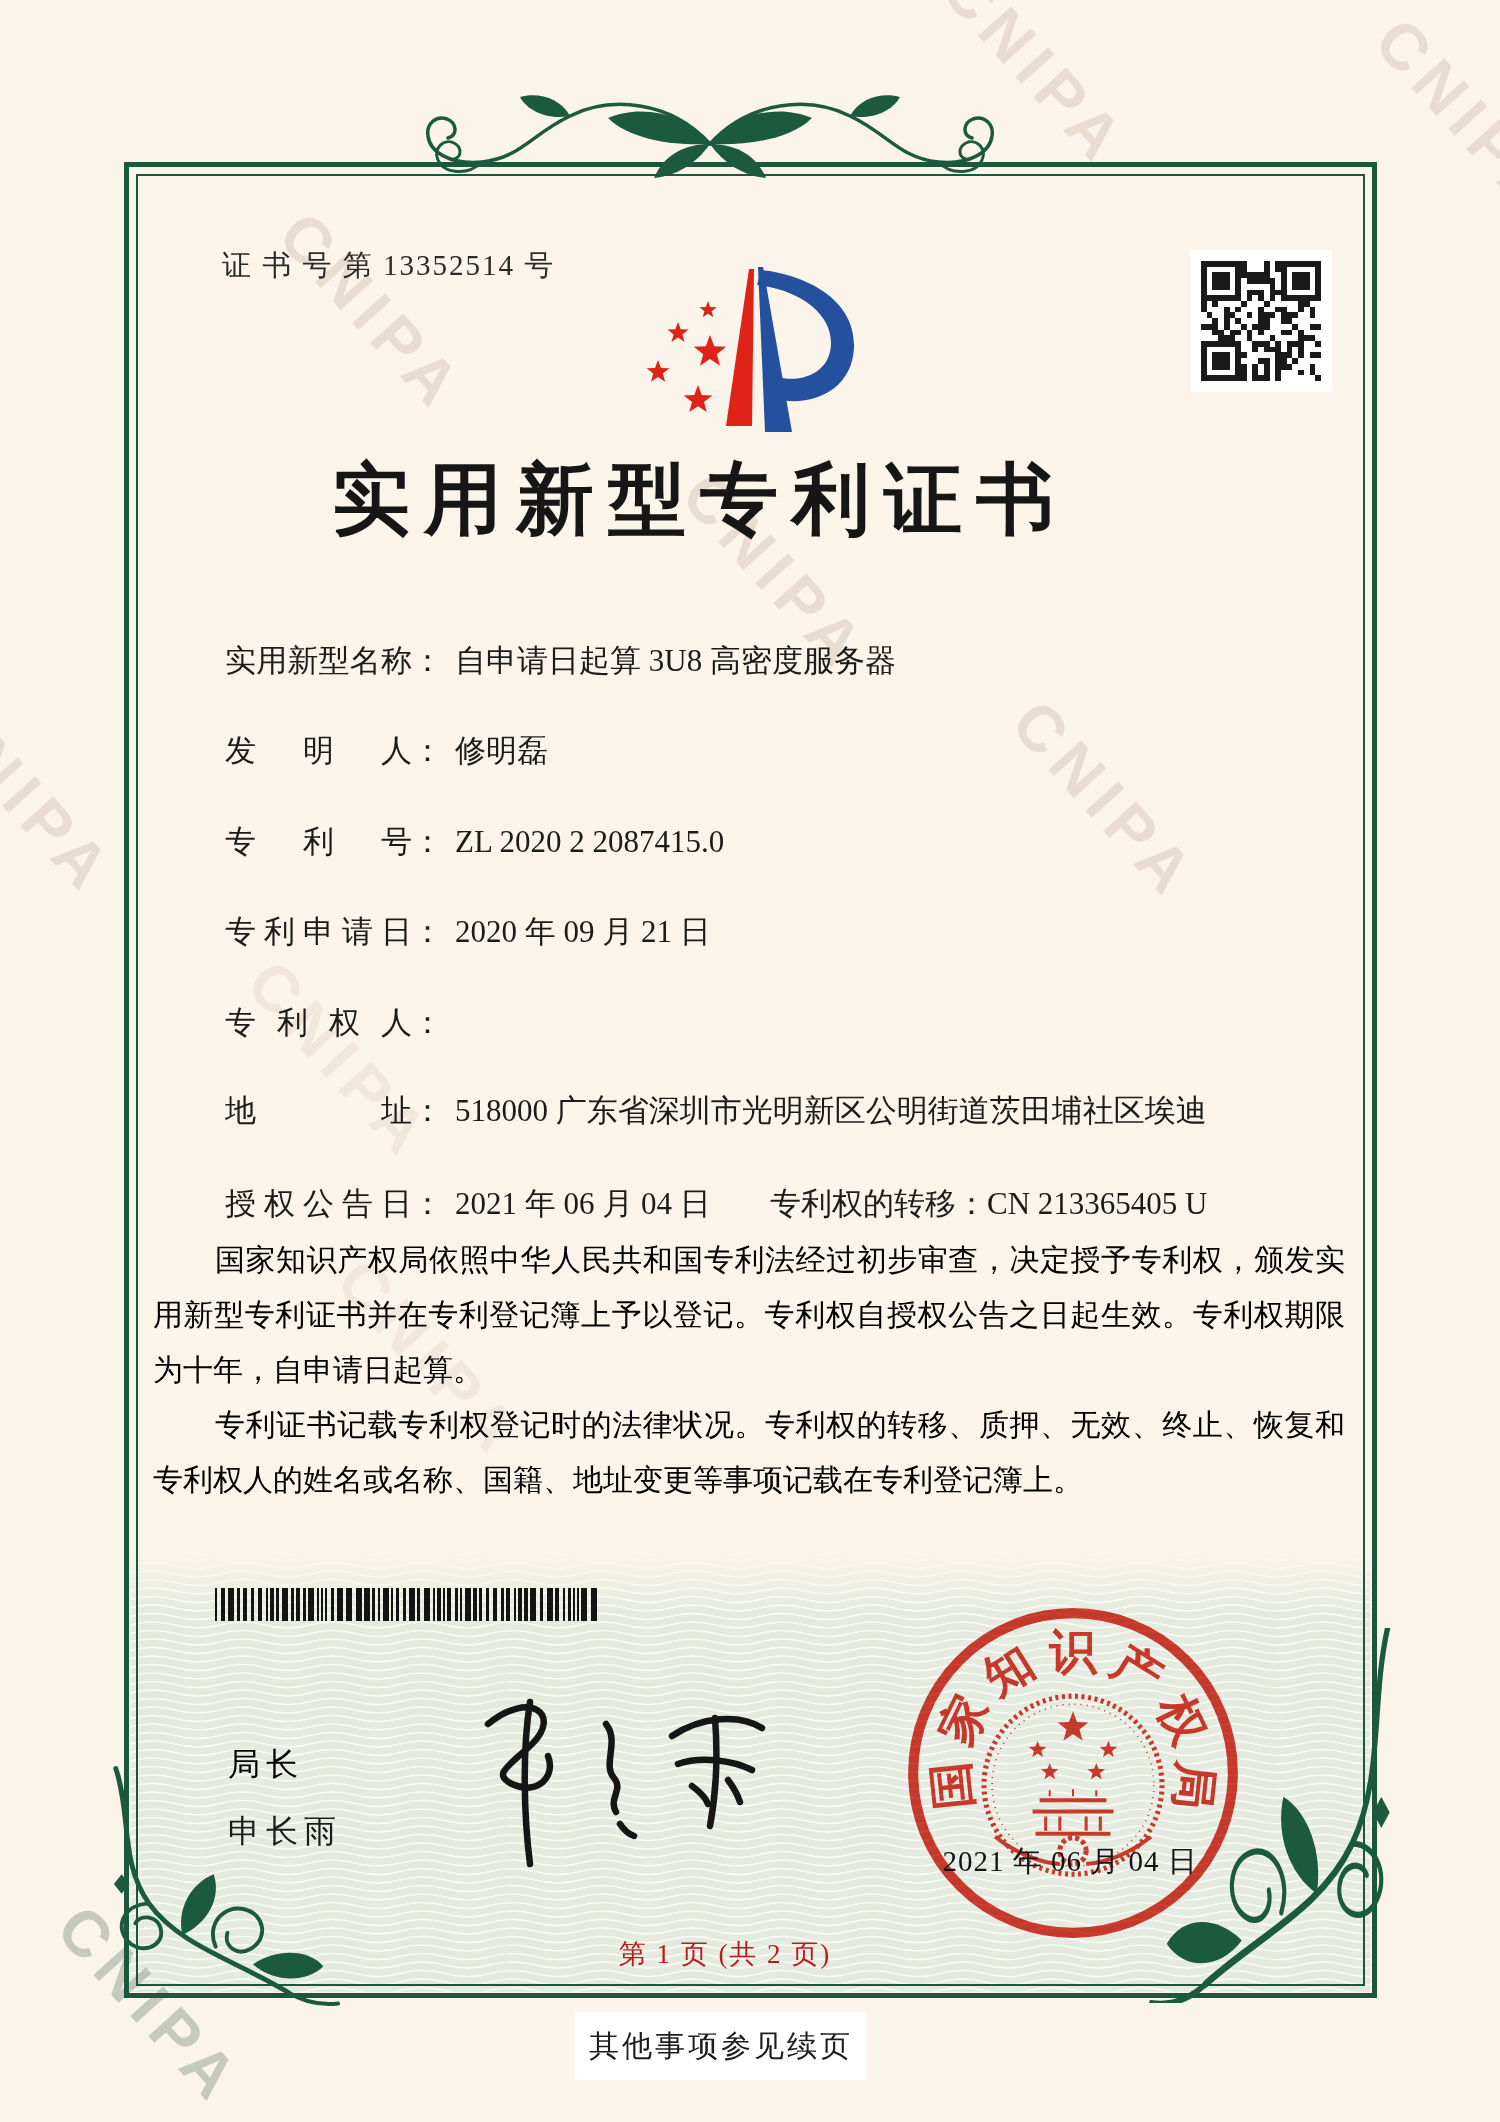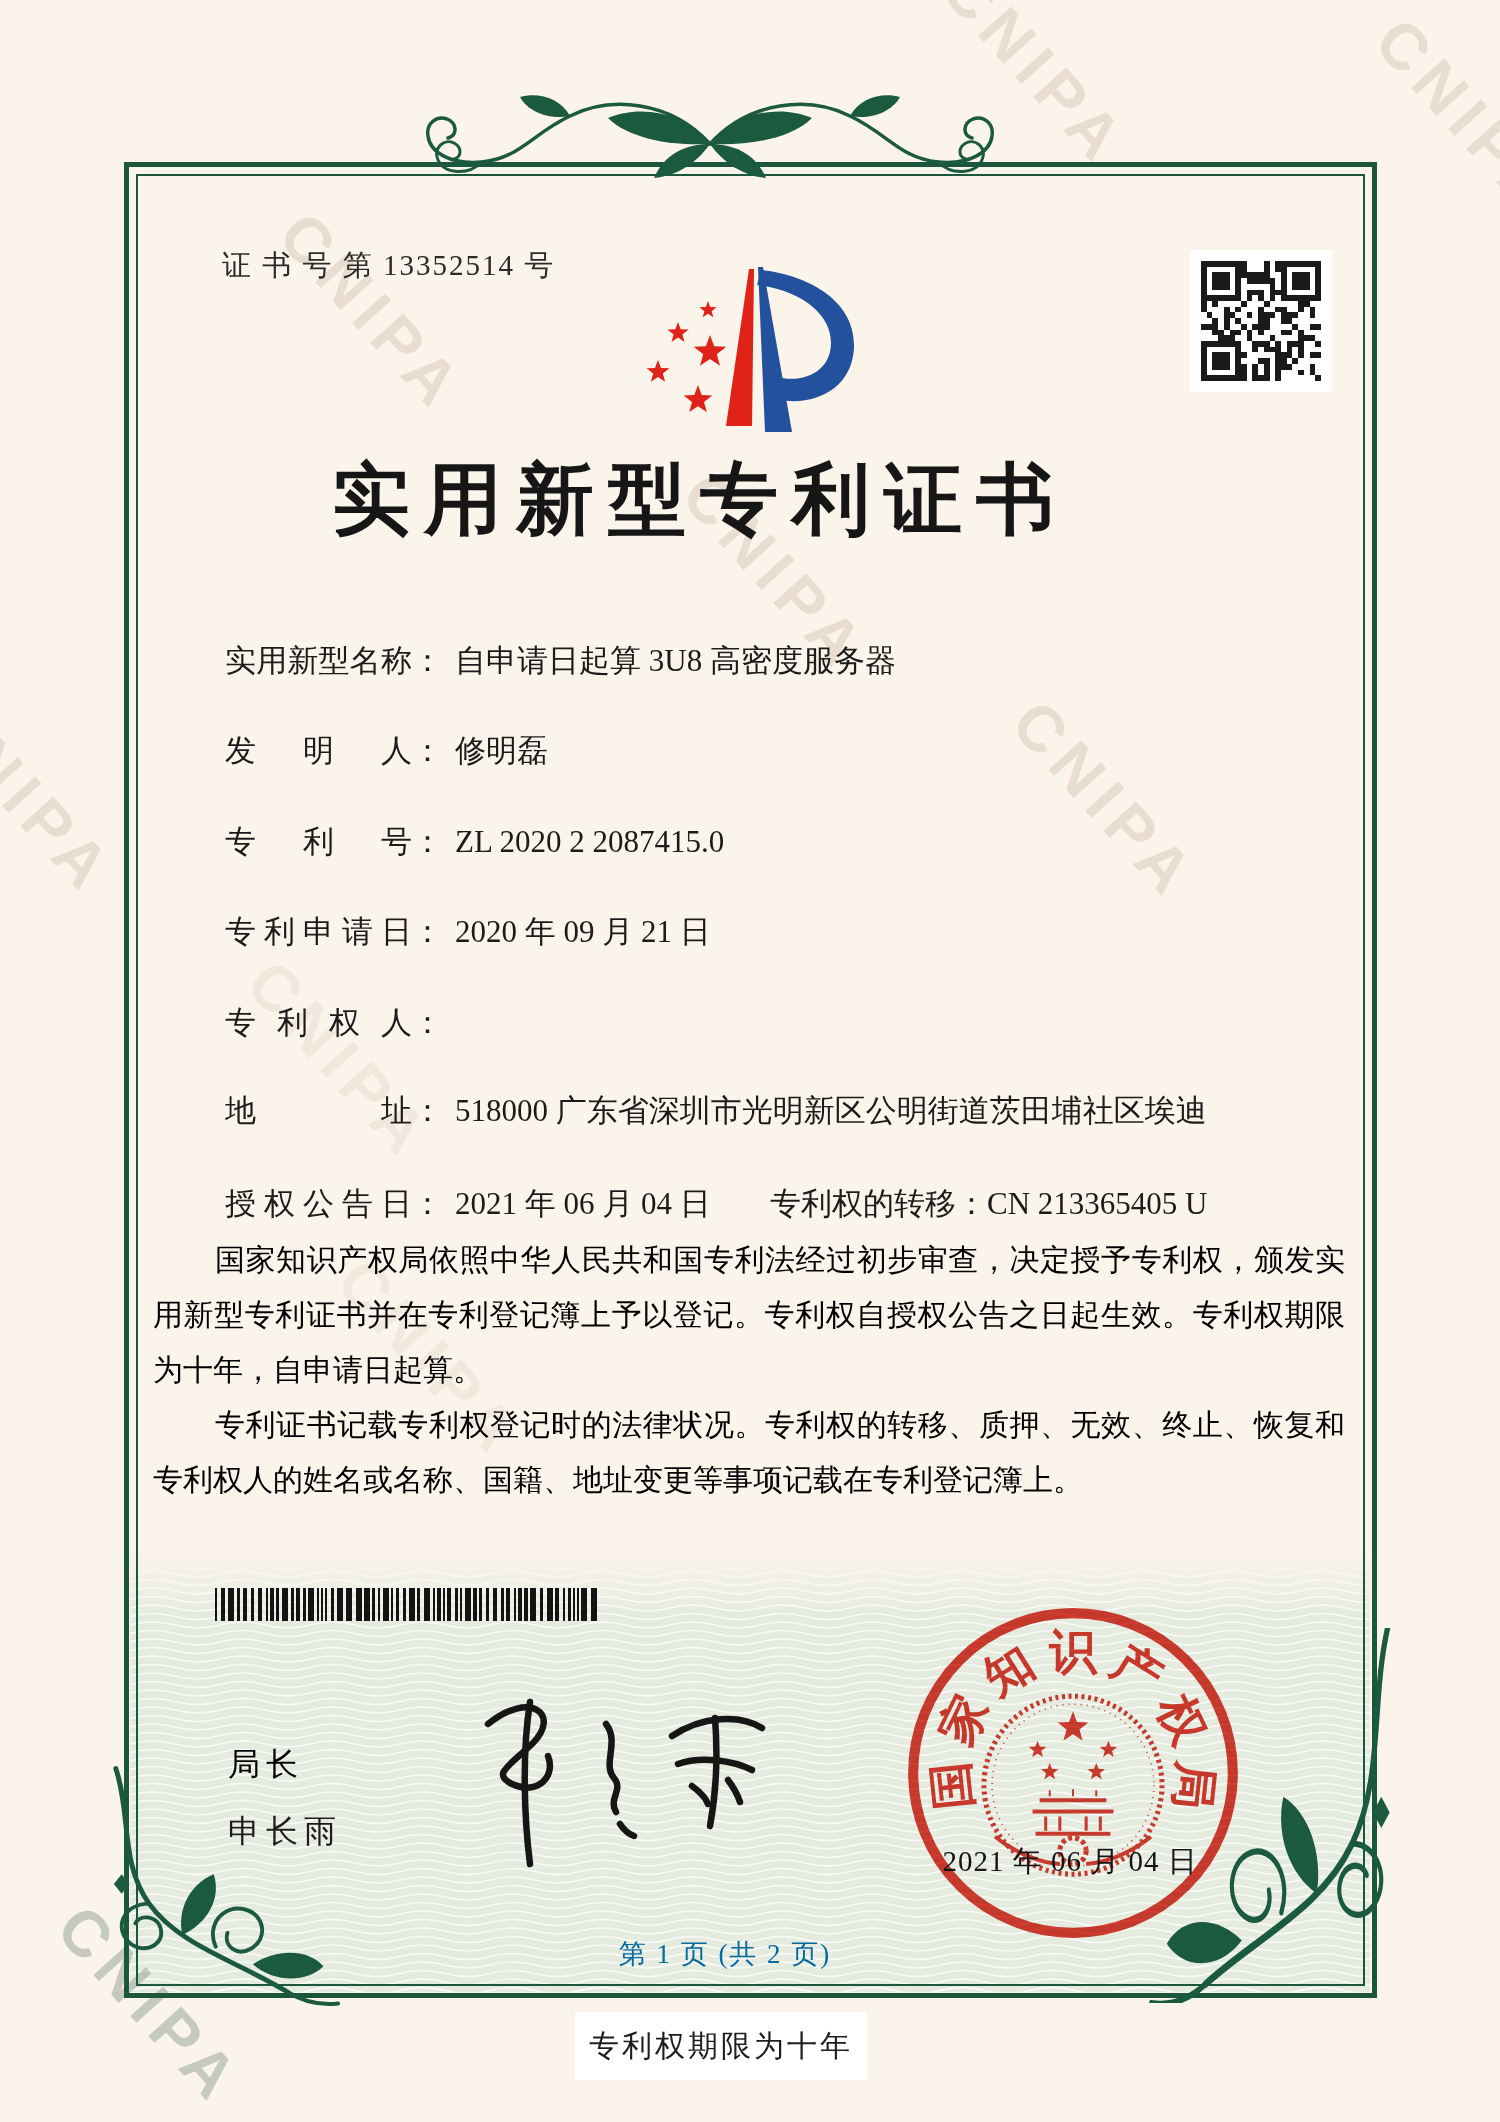--- a/index.html
+++ b/index.html
@@ -54,21 +54,21 @@
   .barcode b{background:#131313;height:100%;flex:0 0 auto;}
   .role{position:absolute;left:228px;top:1743px;z-index:4;font-size:32px;letter-spacing:6px;
       font-family:"Liberation Sans","DejaVu Sans",sans-serif;color:#000000;}
   .name{position:absolute;left:228px;top:1810px;z-index:4;font-size:32px;letter-spacing:6px;
       font-family:"Liberation Sans","DejaVu Sans",sans-serif;color:#1c1c1c;}
   .signature{position:absolute;left:410px;top:1672px;z-index:4;}
   .seal{position:absolute;left:898px;top:1598px;z-index:5;mix-blend-mode:multiply;opacity:.95;}
   .seal-date{position:absolute;left:930px;top:1842px;width:280px;z-index:6;text-align:center;
       font-size:29px;letter-spacing:1px;color:#141414;}
   .page-info{position:absolute;left:0;top:1936px;width:1450px;text-align:center;z-index:4;
-      font-size:27px;color:#0369a1;letter-spacing:2px;}
+      font-size:27px;color:#b91c1c;letter-spacing:2px;}
   .cont-box{position:absolute;left:575px;top:2012px;width:292px;height:68px;background:#ffffff;z-index:4;
       text-align:center;line-height:68px;font-size:30px;letter-spacing:3px;color:#1d1d1d;}
 </style>
 </head>
 <body>
 
 <div class="page">
 
   <div class="green-panel">
     <svg id="waves-svg" width="1240" height="440" xmlns="http://www.w3.org/2000/svg">
@@ -809,15 +809,15 @@
         <text transform="translate(109.4,71.2) rotate(-32.0)" text-anchor="middle" dominant-baseline="central">知</text>
         <text transform="translate(173.0,53.0) rotate(0.0)" text-anchor="middle" dominant-baseline="central">识</text>
         <text transform="translate(236.6,71.2) rotate(32.0)" text-anchor="middle" dominant-baseline="central">产</text>
         <text transform="translate(280.9,120.4) rotate(64.0)" text-anchor="middle" dominant-baseline="central">权</text>
         <text transform="translate(292.3,185.5) rotate(96.0)" text-anchor="middle" dominant-baseline="central">局</text>
       </g>
   </svg>
   <div class="seal-date serif">2021 年 06 月 04 日</div>
 
   <div class="page-info serif">第 1 页 (共 2 页)</div>
-  <div class="cont-box serif">专利权期限为十年</div>
+  <div class="cont-box serif">其他事项参见续页</div>
 
 </div>
 
 </body></html>

